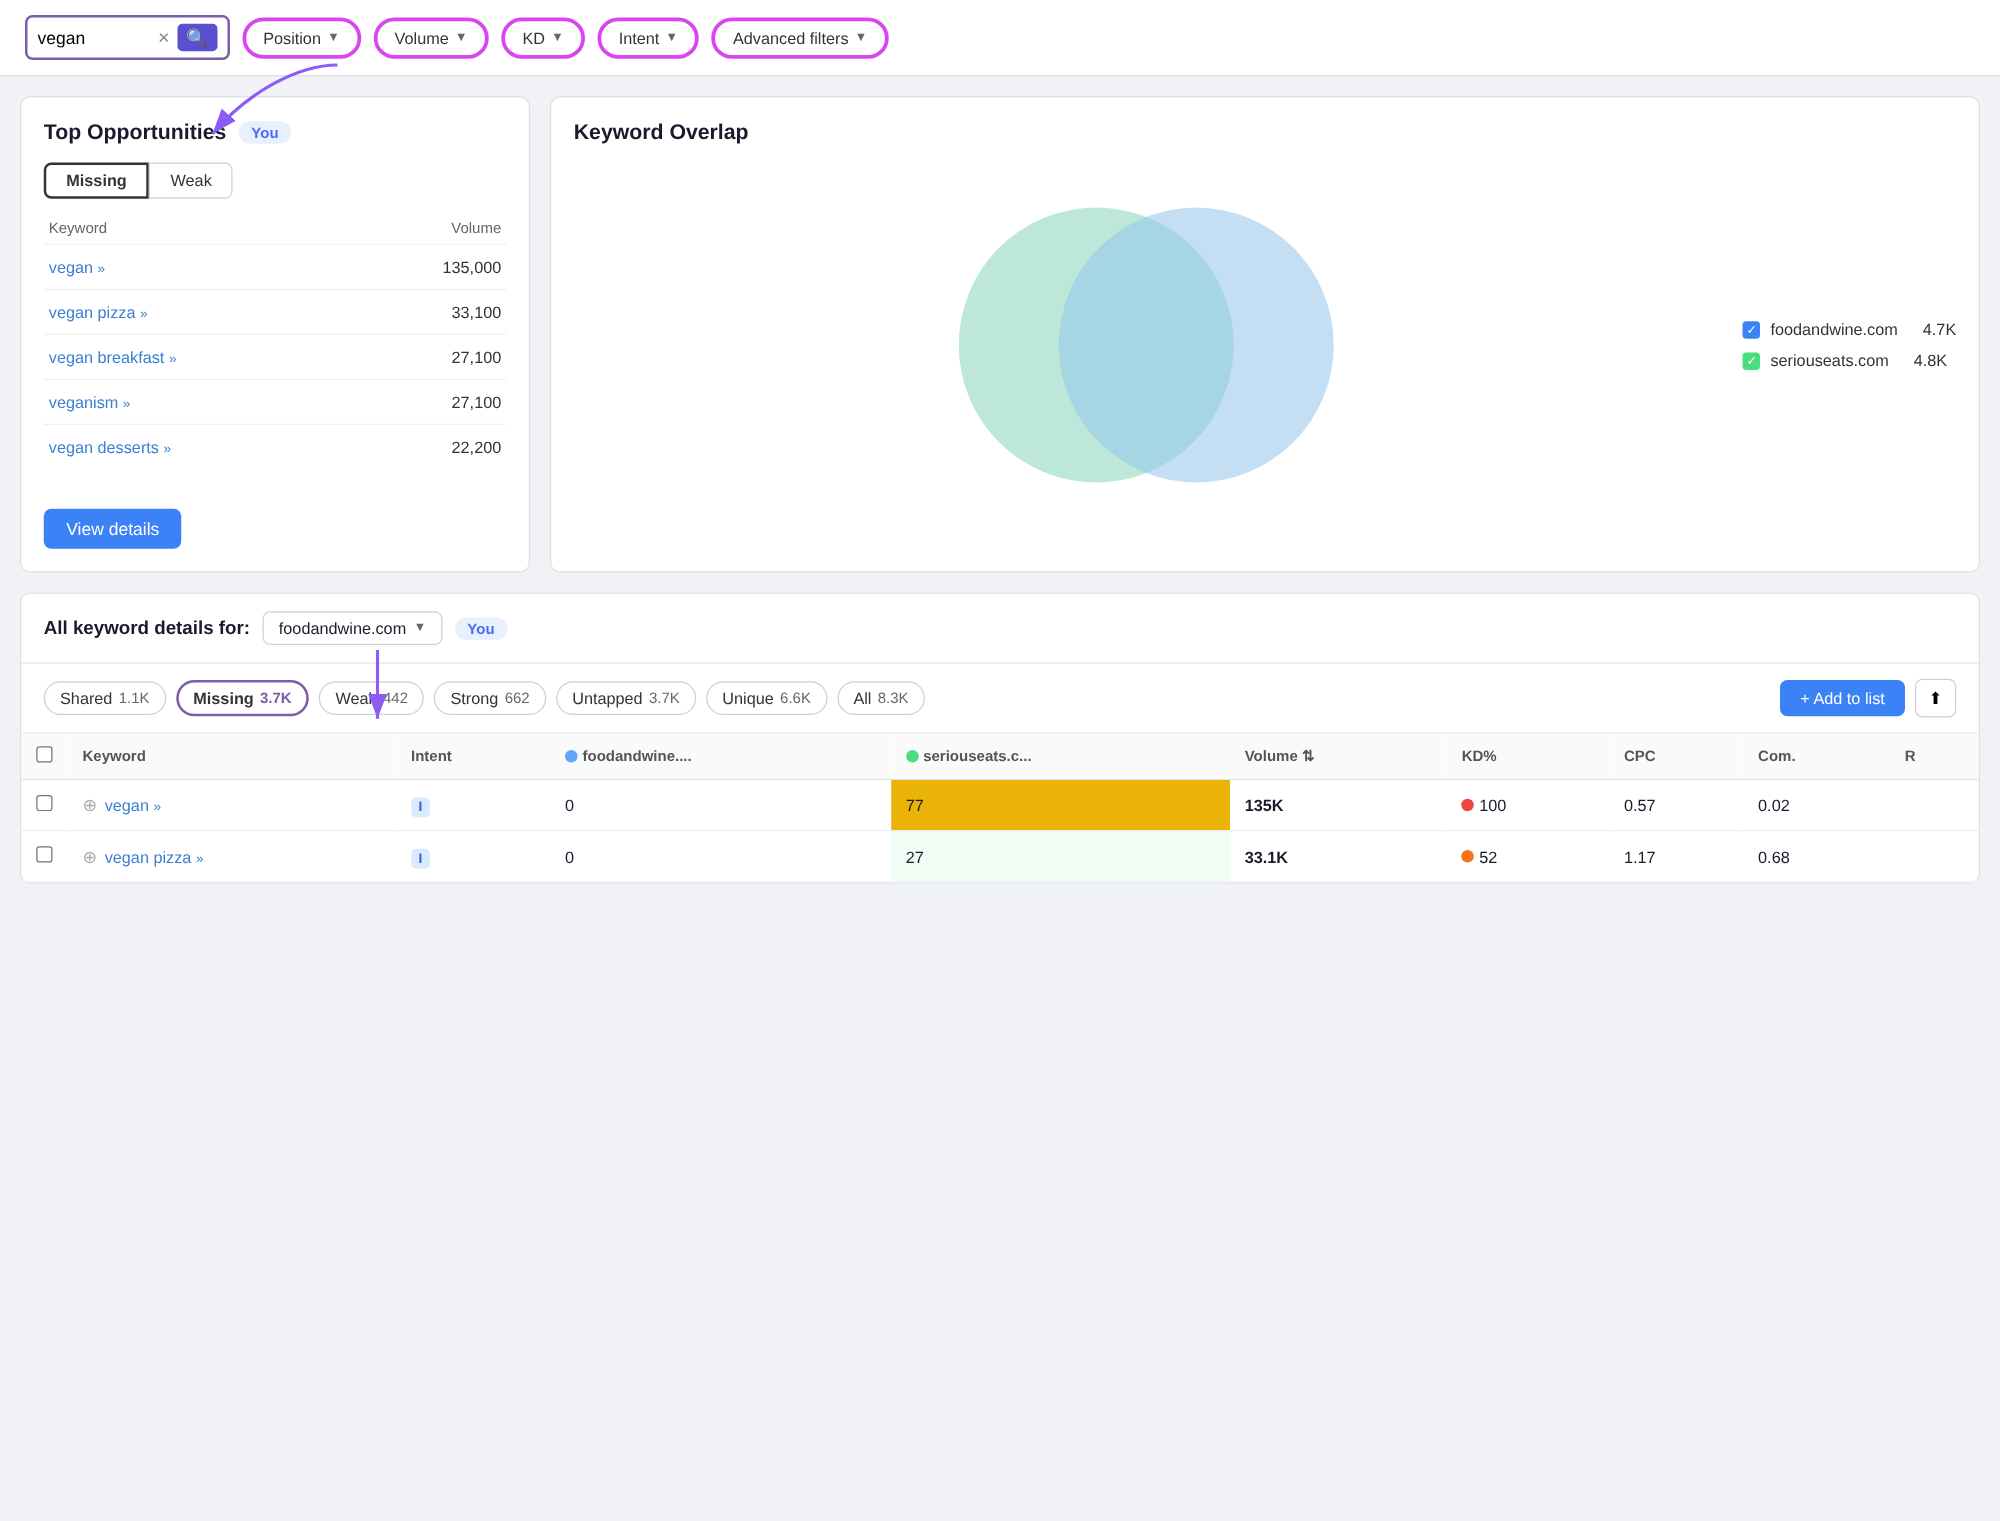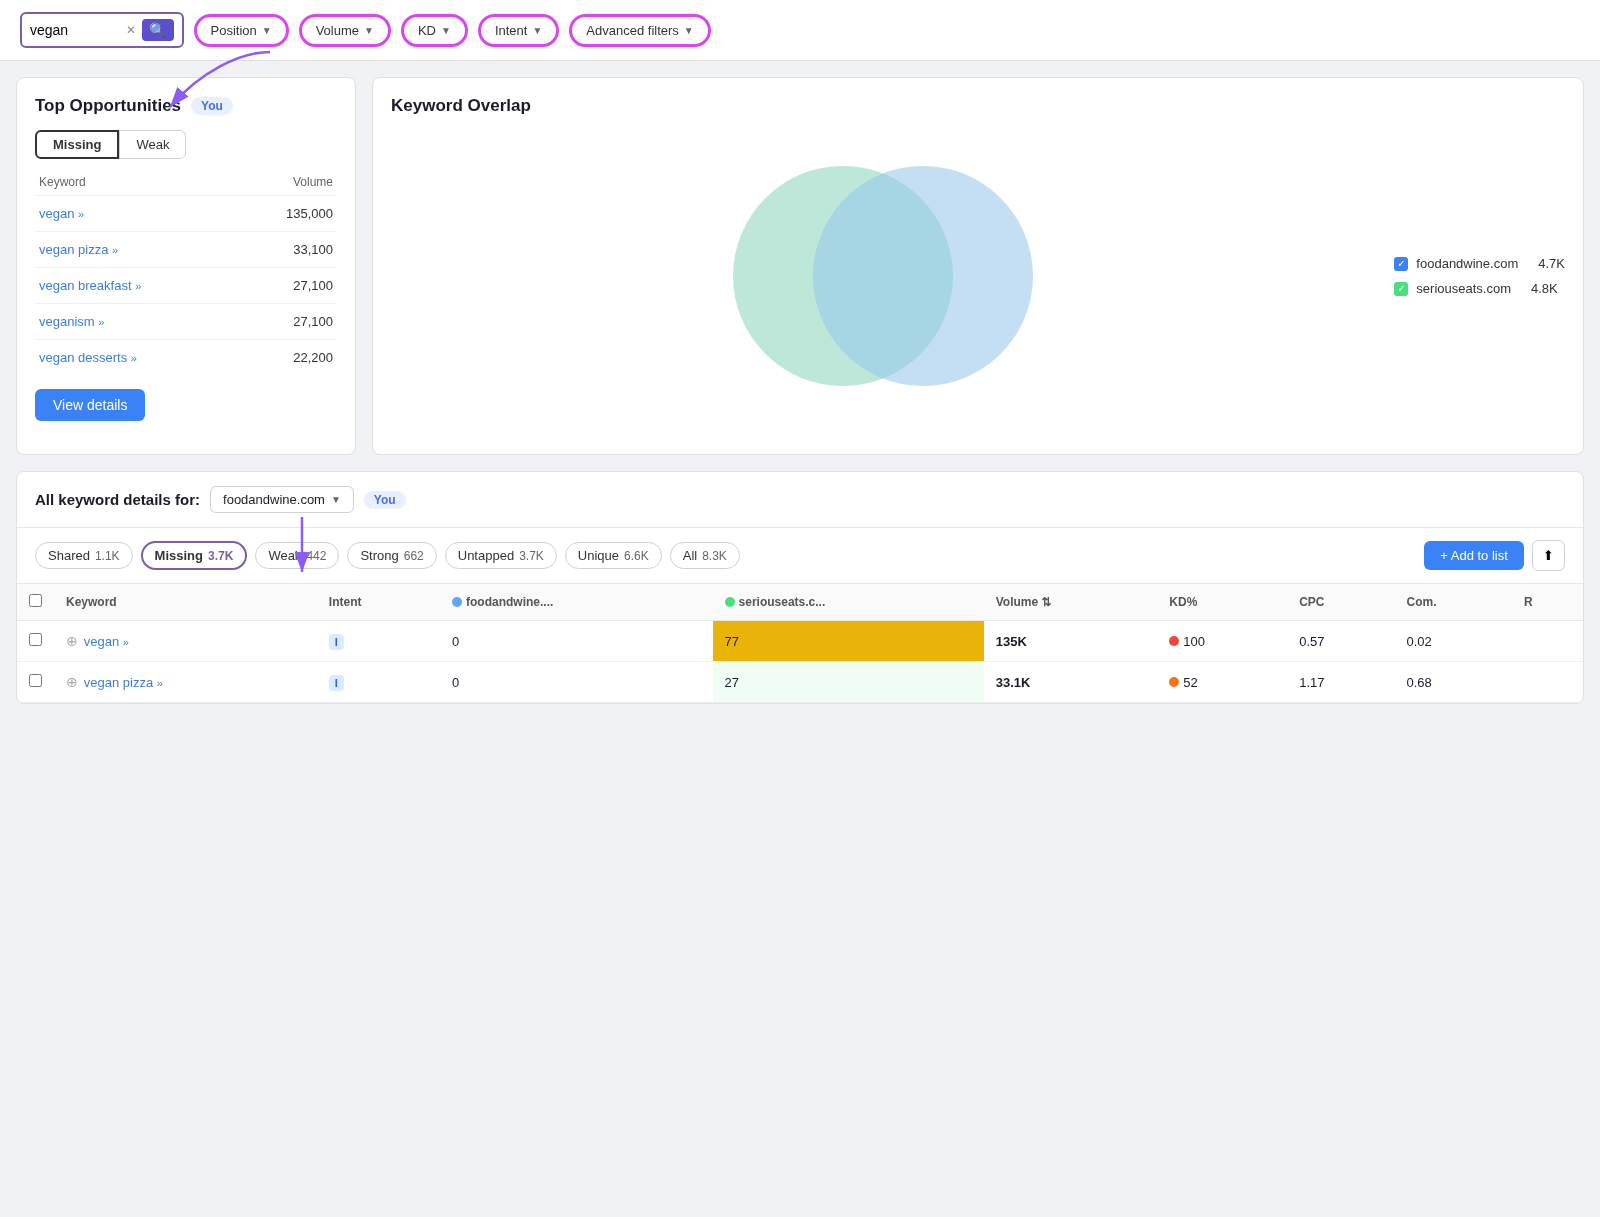--- a/index.html
+++ b/index.html
@@ -49,21 +49,21 @@
 
     .main-content {
       display: flex;
       gap: 0;
       padding: 16px;
       gap: 16px;
     }
 
     
     .left-panel {
-      width: 340px;
+      width: 408px;
       flex-shrink: 0;
       background: #fff;
       border-radius: 8px;
       border: 1px solid #e0e0e0;
       padding: 18px;
     }
     .panel-title-row {
       display: flex;
       align-items: center;
       gap: 10px;
@@ -114,21 +114,21 @@
 
     .view-details-btn {
       background: #3b82f6;
       color: #fff;
       border: none;
       border-radius: 6px;
       padding: 8px 18px;
       cursor: pointer;
       font-size: 14px;
       font-weight: 500;
-      margin-top: 14px;
+      margin-top: 32px;
     }
 
     
     .right-panel {
       flex: 1;
       background: #fff;
       border-radius: 8px;
       border: 1px solid #e0e0e0;
       padding: 18px;
     }
@@ -204,21 +204,21 @@
     .ftab {
       padding: 5px 12px;
       border-radius: 20px;
       border: 1px solid #d0d0d8;
       cursor: pointer;
       font-size: 13px;
       background: #fff;
       color: #333;
       display: flex;
       gap: 5px;
-      align-items: flex-end;
+      align-items: flex-start;
     }
     .ftab.active {
       border: 2px solid #7b5ea7;
       font-weight: 600;
     }
     .ftab-count { color: #666; font-size: 12px; }
     .ftab.active .ftab-count { color: #7b5ea7; }
 
     .add-list-btn {
       margin-left: auto;

